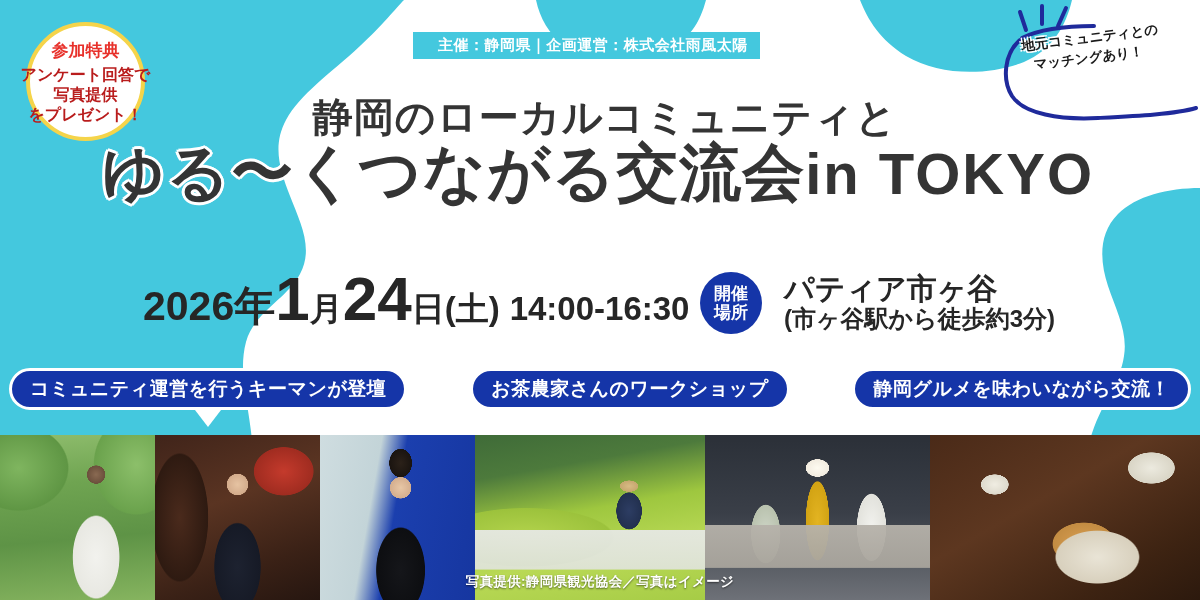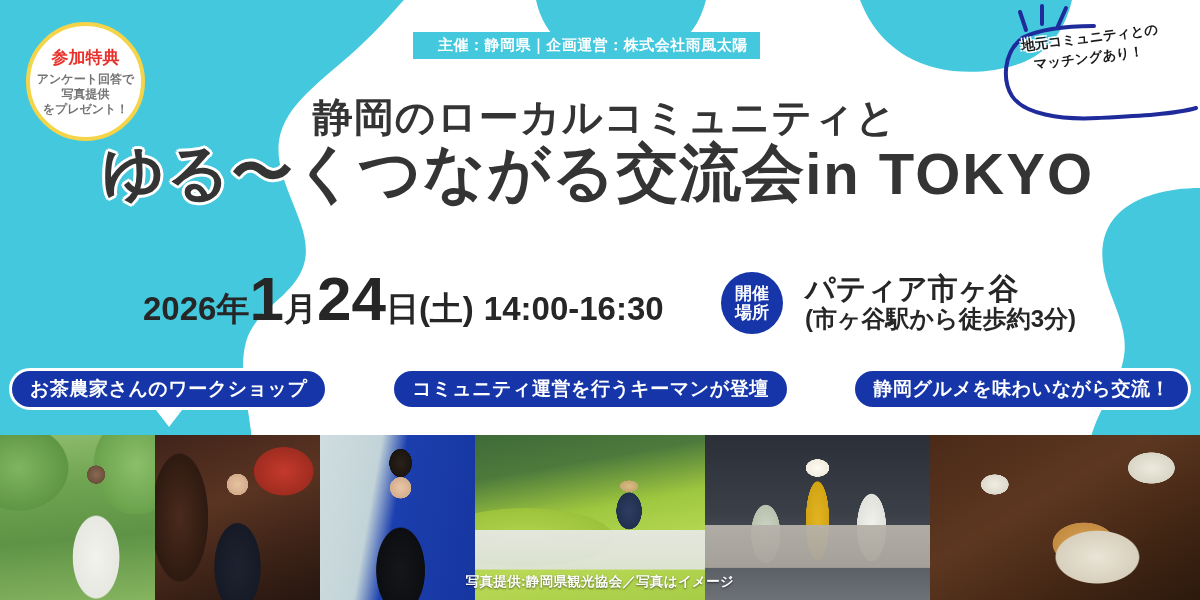--- a/index.html
+++ b/index.html
@@ -31,21 +31,21 @@
     position:absolute;left:26px;top:22px;width:119px;height:119px;border-radius:50%;
     background:#ffffff;border:4px solid #f5d44a;box-sizing:border-box;
     display:flex;flex-direction:column;align-items:center;justify-content:center;
     z-index:7;
   }
   .benefit-title{
     color:#e8312b;font-weight:bold;font-size:17px;letter-spacing:0px;
     margin-bottom:3px;white-space:nowrap;
   }
   .benefit-line{
-    color:#737373;font-weight:bold;font-size:12px;line-height:1.25;
+    color:#b91c1c;font-weight:bold;font-size:16px;line-height:1.25;
     white-space:nowrap;
   }
 
   
   .hand-bubble{position:absolute;right:0px;top:-4px;width:210px;height:130px;z-index:7;}
   .hand-bubble svg{position:absolute;left:0;top:0;width:210px;height:130px;}
   .hand-text{
     position:absolute;left:32px;top:30px;width:170px;
     color:#1a1a1a;font-weight:bold;font-size:13.5px;line-height:1.45;
     transform:rotate(-7deg);
@@ -64,27 +64,27 @@
   .hl1{font-size:40px;letter-spacing:1px;line-height:1.06;margin-left:10px;}
   .hl2{font-size:62px;letter-spacing:1px;line-height:1.12;margin-left:-4px;}
   .hl2 .en{font-size:58px;letter-spacing:2px;}
 
   
   .info-row{position:absolute;left:0;top:268px;width:1200px;height:70px;z-index:5;}
   .date-block{
     position:absolute;left:143px;top:0;height:70px;
     display:flex;align-items:baseline;color:#262626;font-weight:bold;white-space:nowrap;
   }
-  .d-sm{font-size:33px;}
+  .d-sm{font-size:41px;}
   .d-big{font-size:62px;line-height:1;}
   .d-unit{font-size:33px;}
   .d-time{font-size:33px;margin-left:10px;}
 
   
-  .venue-block{position:absolute;left:721px;top:-2px;height:74px;display:flex;align-items:center;}
+  .venue-block{position:absolute;left:700px;top:-2px;height:74px;display:flex;align-items:center;}
   .venue-circle{
     width:62px;height:62px;border-radius:50%;background:#1535a8;
     display:flex;flex-direction:column;align-items:center;justify-content:center;
     flex:0 0 auto;
   }
   .venue-circle span{color:#fff;font-weight:bold;font-size:17px;line-height:1.12;}
   .venue-text{margin-left:22px;}
   .venue-name{
     color:#262626;font-weight:bold;font-size:30px;line-height:1.08;white-space:nowrap;
     text-shadow:2px 0 0 #fff,-2px 0 0 #fff,0 2px 0 #fff,0 -2px 0 #fff;
@@ -251,27 +251,27 @@
         <div class="venue-name">パティア市ヶ谷</div>
         <div class="venue-sub">(市ヶ谷駅から徒歩約3分)</div>
       </div>
     </div>
 
   </div>
 
   <div class="pills">
     <div class="pill-wrap">
       <div class="pill">
-          <span>お茶農家さんのワークショップ</span>
+          <span>コミュニティ運営を行うキーマンが登壇</span>
         </div>
       <div class="pill-tail"></div>
     </div>
     <div class="pill-wrap">
       <div class="pill">
-          <span>コミュニティ運営を行うキーマンが登壇</span>
+          <span>お茶農家さんのワークショップ</span>
         </div>
       <div class="pill-tail"></div>
     </div>
     <div class="pill-wrap">
       <div class="pill">
           <span>静岡グルメを味わいながら交流！</span>
         </div>
       <div class="pill-tail"></div>
     </div>
   </div>

